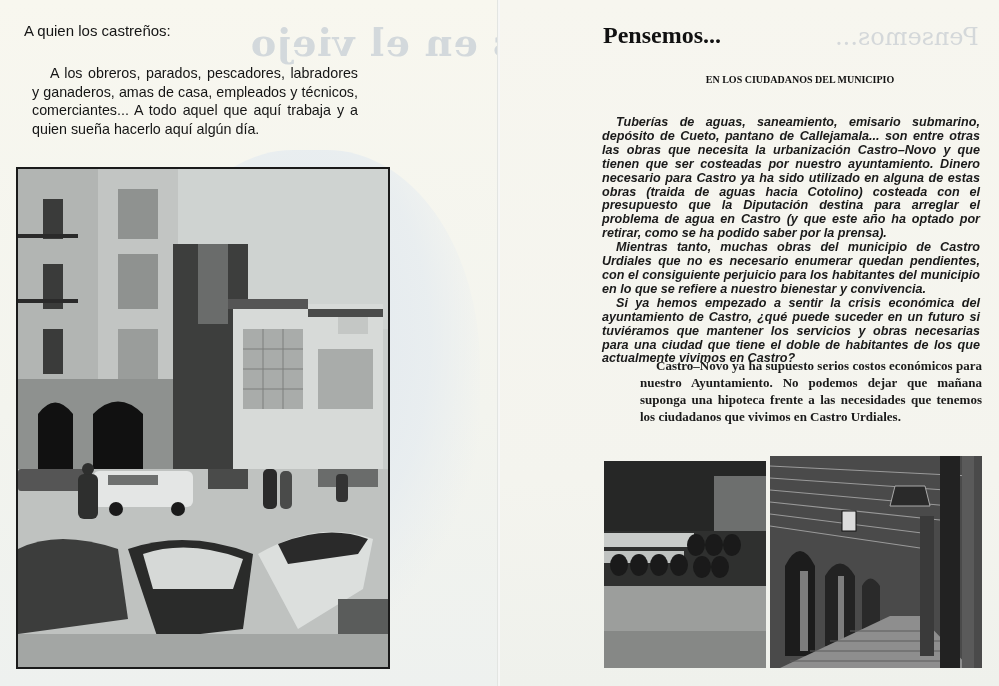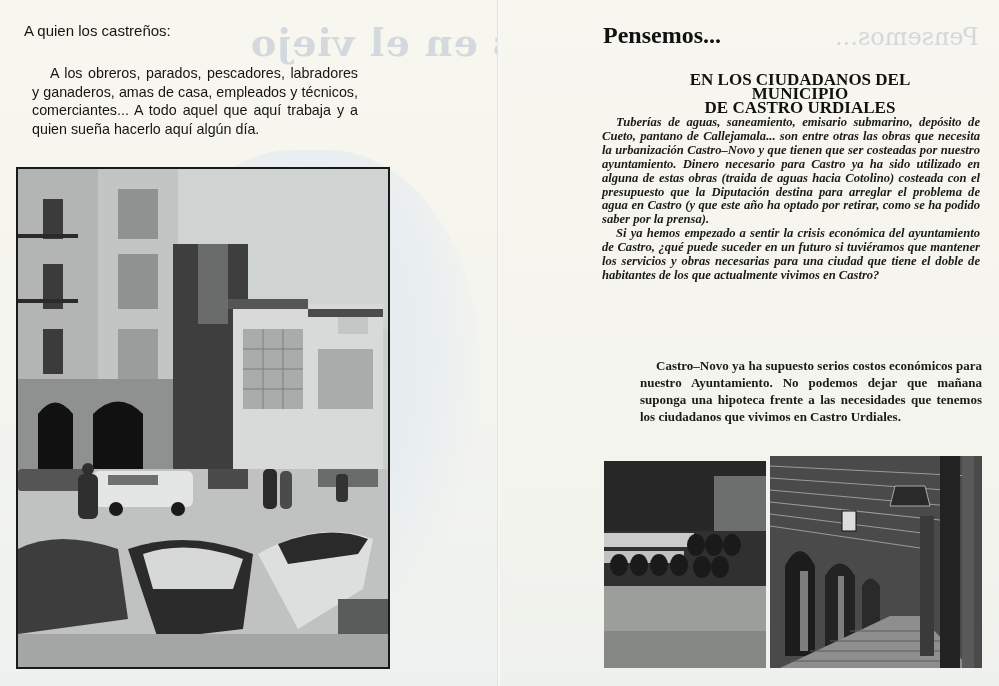--- a/index.html
+++ b/index.html
@@ -63,25 +63,25 @@
   
   .title {
     position: absolute; left: 103px; top: 22px;
     font-family: "Liberation Serif", serif; font-weight: bold;
     font-size: 24px; color: #111;
   }
   .subtitle {
     position: absolute; left: 150px; top: 73px; width: 300px;
     text-align: center;
     font-family: "Liberation Serif", serif; font-weight: bold;
-    font-size: 17px; line-height: 14px; color: #111;
+    font-size: 10px; line-height: 14px; color: #111;
   }
   .italic-body {
     position: absolute; left: 102px; top: 116px; width: 378px;
-    font-family: Liberation Serif, serif; font-style: italic; font-weight: bold;
+    font-family: Liberation Sans, sans-serif; font-style: italic; font-weight: bold;
     font-size: 12.6px; line-height: 13.9px; color: #1a1a1a;
     text-align: justify;
   }
   .italic-body p { margin: 0; text-indent: 14px; }
   .italic-body p.first { text-indent: 14px; }
   .closing {
     position: absolute; left: 140px; top: 357px; width: 342px;
     font-family: "Liberation Serif", serif; font-weight: bold;
     font-size: 13px; line-height: 17px; color: #1a1a1a;
     text-align: justify;
@@ -179,25 +179,25 @@
 </div>
 
 <div class="gutter"></div>
 
 <div class="page page-right">
   <div class="ghost ghost-right" style="left:335px;">Pensemos...</div>
 
   <div class="title">Pensemos...</div>
   <div class="subtitle">
     <div>EN LOS CIUDADANOS DEL MUNICIPIO</div>
-    <div>DE CASTRO URDIALES</div>
   </div>
 
   <div class="italic-body">
     <p class="first">Tuberías de aguas, saneamiento, emisario submarino, depósito de Cueto, pantano de Callejamala...  son entre otras las obras que necesita la urbanización Castro–Novo y que tienen que ser costeadas por nuestro ayuntamiento.  Dinero necesario para Castro ya ha sido utilizado en alguna de estas obras (traida de aguas hacia Cotolino) costeada con el presupuesto que la Diputación destina para arreglar el problema de agua en Castro  (y que este año ha optado por retirar, como se ha podido saber por la prensa).</p>
+    <p>Mientras tanto, muchas obras del municipio de Castro Urdiales que no es necesario enumerar quedan pendientes, con el consiguiente perjuicio para los habitantes del municipio en lo que se refiere a nuestro bienestar y convivencia.</p>
     <p>Si ya hemos empezado a sentir la crisis económica del ayuntamiento de Castro, ¿qué puede suceder en un futuro si tuviéramos que mantener los servicios y obras necesarias para una ciudad que tiene el doble de habitantes de los que actualmente vivimos en Castro?</p>
   </div>
 
   <div class="closing">
     <p>Castro–Novo ya ha supuesto serios costos económicos para nuestro Ayuntamiento.  No podemos dejar que mañana suponga una hipoteca frente a las necesidades que tenemos los ciudadanos que vivimos en Castro Urdiales.</p>
   </div>
 
   <div class="photo-pipes">
     <svg width="162" height="207" viewBox="0 0 162 207" xmlns="http://www.w3.org/2000/svg">
       <rect width="162" height="207" fill="#8a8c8a"></rect>

